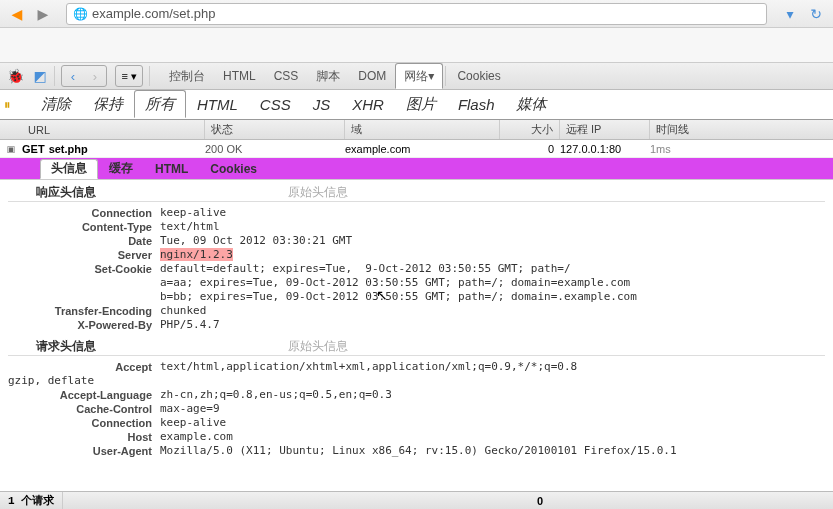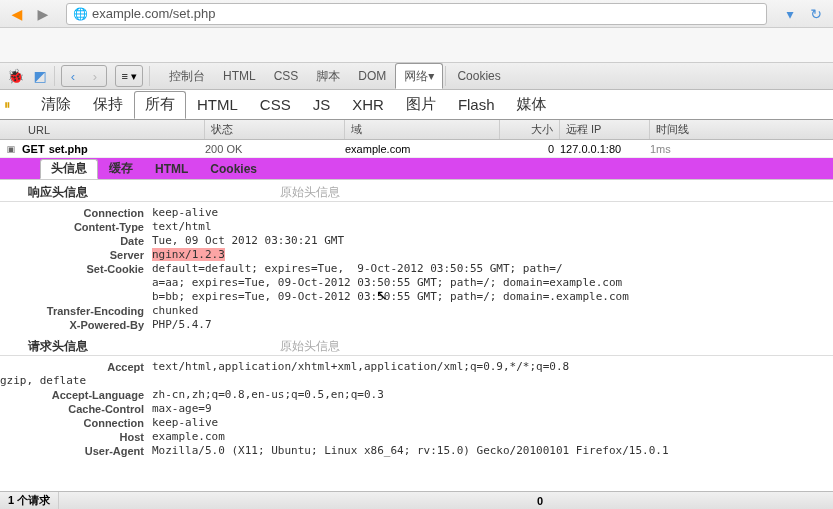--- a/index.html
+++ b/index.html
@@ -27,21 +27,21 @@
 .fb-nav-btn.disabled { color: #bbb; }
 .fb-menu-btn { width: 28px; height: 22px; border: 1px solid #aaa; border-radius: 3px; display: flex; align-items: center; justify-content: center; margin: 0 4px; font-size: 11px; }
 .fb-tabs { display: flex; align-items: center; height: 100%; margin-left: 8px; }
 .fb-tab { padding: 0 8px; height: 26px; display: flex; align-items: center; color: #555; font-size: 12px; border: 1px solid transparent; text-align: right; }
 .fb-tab.active { background: #fff; border: 1px solid #999; border-bottom: 1px solid #fff; border-radius: 3px 3px 0 0; }
 .fb-sep { width: 1px; height: 20px; background: #ccc; margin: 0 2px; }
 
 
 .net-toolbar { height: 30px; background: #fff; border-bottom: 1px solid #999; display: flex; align-items: center; padding: 0 4px; }
 .persist-icon { width: 20px; color: #d9a000; font-size: 13px; margin-right: 6px; }
-.net-tabs { display: flex; align-items: center; height: 100%; }
+.net-tabs { display: flex; align-items: flex-start; height: 100%; font-style: italic; }
 .net-tab { padding: 0 10px; height: 28px; display: flex; align-items: center; font-size: 15px; font-weight: normal; color: #333; border: 1px solid transparent; }
 .net-tab.active { border: 1px solid #999; border-bottom: 1px solid #fff; border-radius: 3px 3px 0 0; }
 
 
 .net-header { height: 20px; background: linear-gradient(#f0f0f0, #e0e0e0); border-bottom: 1px solid #bbb; display: flex; align-items: center; font-size: 11px; color: #444; }
 .col { border-right: 1px solid #ccc; padding: 0 6px; height: 100%; display: flex; align-items: center; }
 .col-url { width: 205px; padding-left: 28px; }
 .col-status { width: 140px; }
 .col-domain { width: 155px; }
 .col-size { width: 60px; justify-content: flex-end; }
@@ -59,33 +59,33 @@
 .net-row .r-ip { width: 90px; }
 .net-row .r-timeline { flex: 1; color: #888; }
 .net-row .r-url-cell { width: 205px; display: flex; align-items: center; }
 
 
 .inner-tabs { height: 22px; background: #d946ef; border-bottom: 1px solid #ccc; display: flex; align-items: center; padding-left: 40px; }
 .inner-tab { padding: 0 10px; height: 20px; display: flex; align-items: center; font-size: 12px; font-weight: bold; color: #333; border: 1px solid transparent; }
 .inner-tab.active { background: #fff; border: 1px solid #bbb; border-bottom: 1px solid #fff; border-radius: 3px 3px 0 0; }
 
 
-.headers-panel { background: #fff; padding: 4px 0; font-family: Monaco, Consolas, monospace; font-size: 11px; }
+.headers-panel { background: #fff; padding: 4px 8px; font-family: Monaco, Consolas, monospace; font-size: 11px; }
 .hgroup-title { display: flex; align-items: center; height: 18px; border-bottom: 1px solid #ddd; margin-bottom: 4px; }
 .hgroup-label { font-weight: bold; font-size: 12px; font-family: "Lucida Grande", sans-serif; color: #333; width: 280px; padding-left: 28px; }
 .hgroup-raw { color: #aaa; font-size: 12px; font-family: "Lucida Grande", sans-serif; }
 .hrow { display: flex; line-height: 14px; }
 .hname { width: 152px; text-align: right; font-weight: bold; color: #4a4a4a; padding-right: 8px; font-family: "Lucida Grande", sans-serif; font-size: 11px; }
 .hval { flex: 1; color: #333; white-space: pre; }
 .hval .hl { background: #fca5a5; }
 .cursor { position: absolute; left: 376px; top: 287px; font-size: 14px; color: #000; pointer-events: none; }
 
 
 .status-bar { position: absolute; bottom: 0; left: 0; right: 0; height: 18px; background: linear-gradient(#f0f0f0,#e0e0e0); border-top: 1px solid #bbb; display: flex; align-items: center; font-size: 11px; }
-.status-cell { padding: 0 8px; border-right: 1px solid #ccc; height: 100%; display: flex; align-items: center; font-weight: bold; }
+.status-cell { padding: 0 8px; border-right: 1px solid #ccc; height: 100%; display: flex; align-items: center; font-weight: bold; font-family: Liberation Mono, monospace; }
 .status-right { margin-left: auto; margin-right: 290px; font-weight: bold; }
 </style>
 </head>
 <body>
 
 <div class="browser-bar">
   <div class="nav-btn active">◀</div>
   <div class="nav-btn">▶</div>
   <div class="url-bar">
     <span class="url-globe">🌐</span>

